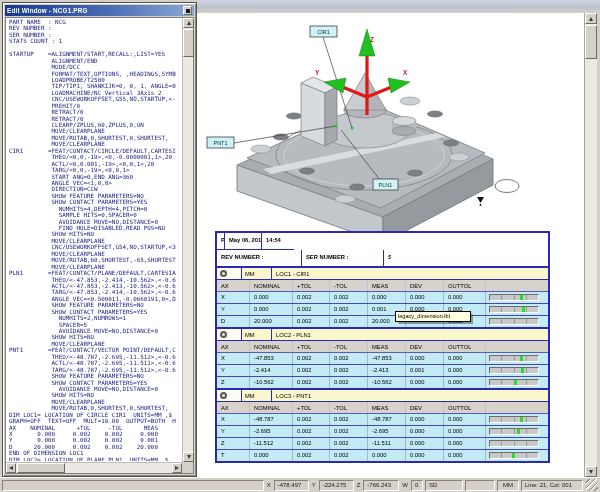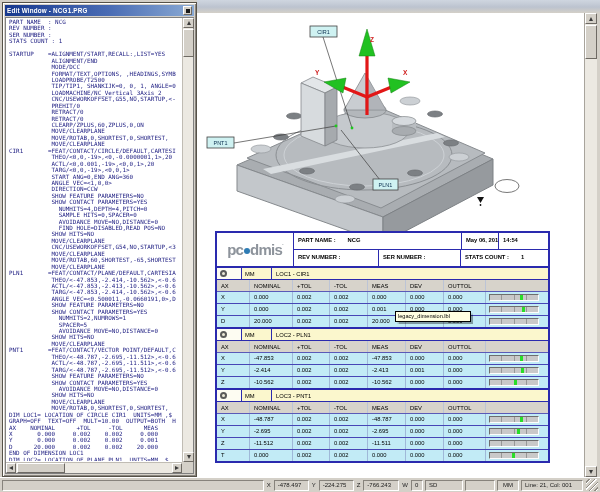--- a/index.html
+++ b/index.html
@@ -176,28 +176,20 @@
 
     <ellipse cx="310" cy="173" rx="12" ry="6.5" fill="#ffffff" stroke="#555" stroke-width="0.8"></ellipse>
     <g>
       <polygon points="280,184 287,184 283.5,190" fill="#111"></polygon>
       <circle cx="283.5" cy="192" r="0.9" fill="#111"></circle>
     </g>
   </svg>
 
   <div class="report">
     <div class="rhead">
-      <div class="logocell">
-        <span class="logo">
-            <span>pc</span>
-            <span class="logodot"></span>
-            <span>dmis</span>
-            <span class="logotm">´</span>
-          </span>
-      </div>
       <div>
         <div class="r1">
           <div class="hcell"><span>PART NAME :</span><span class="hval">NCG</span></div>
           <div class="hcell">May 06, 2011</div>
           <div class="hcell">14:54</div>
         </div>
         <div class="r2">
           <div class="hcell">REV NUMBER :</div>
           <div class="hcell">SER NUMBER :</div>
           <div class="hcell"><span>STATS COUNT :</span><span class="hval">1</span></div>

